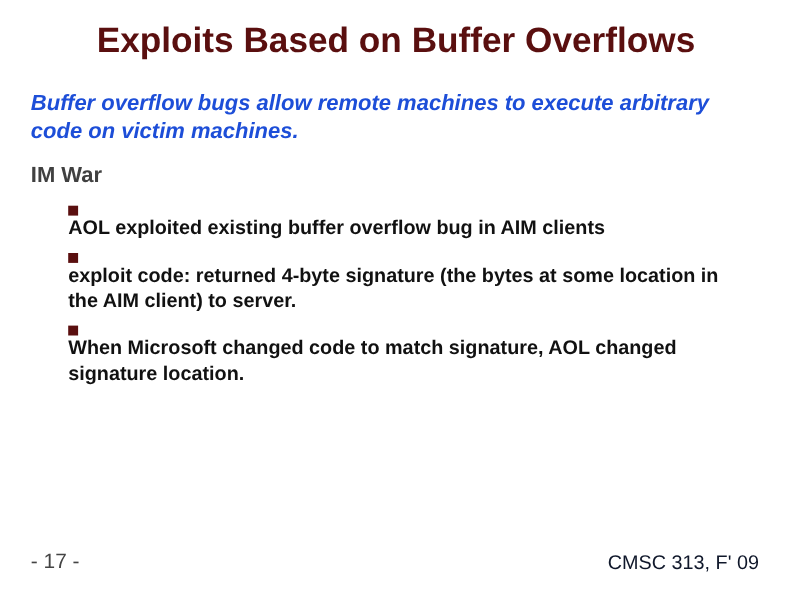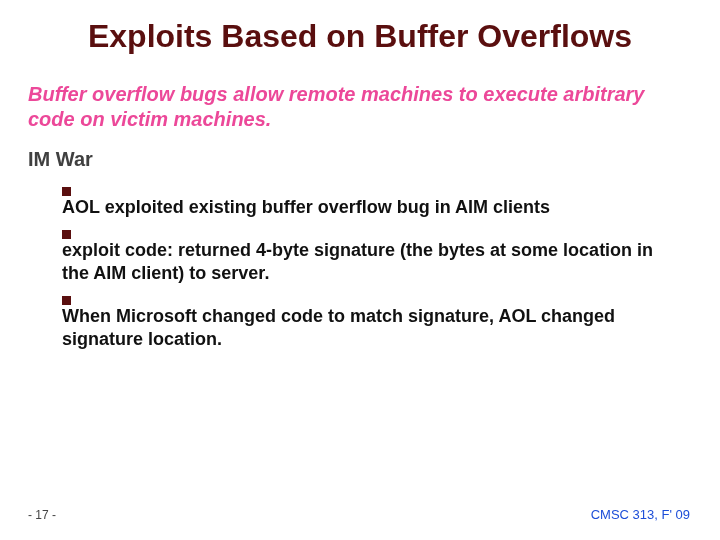--- a/index.html
+++ b/index.html
@@ -30,21 +30,21 @@
     letter-spacing: 0px;
   }
   .subtitle {
     position: absolute;
     top: 82px;
     left: 28px;
     right: 30px;
     font-size: 20px;
     font-weight: bold;
     font-style: italic;
-    color: #ec4899;
+    color: #1d4ed8;
     line-height: 1.25;
   }
   .section {
     position: absolute;
     top: 148px;
     left: 28px;
     font-size: 20px;
     font-weight: bold;
     color: #404040;
   }
@@ -72,29 +72,29 @@
     margin-top: 7px;
     margin-right: 8px;
   }
   .btxt {
     flex: 1 1 auto;
   }
   .pagenum {
     position: absolute;
     left: 28px;
     bottom: 18px;
-    font-size: 12px;
+    font-size: 19px;
     color: #444;
   }
   .course {
     position: absolute;
     right: 30px;
     bottom: 18px;
-    font-size: 13px;
-    color: #1d4ed8;
+    font-size: 18px;
+    color: #0f172a;
   }
 </style>
 </head>
 <body>
 
 <div class="slide">
 
   <div class="title">Exploits Based on Buffer Overflows</div>
 
   <div class="subtitle">Buffer overflow bugs allow remote machines to execute arbitrary code on victim machines.</div>

